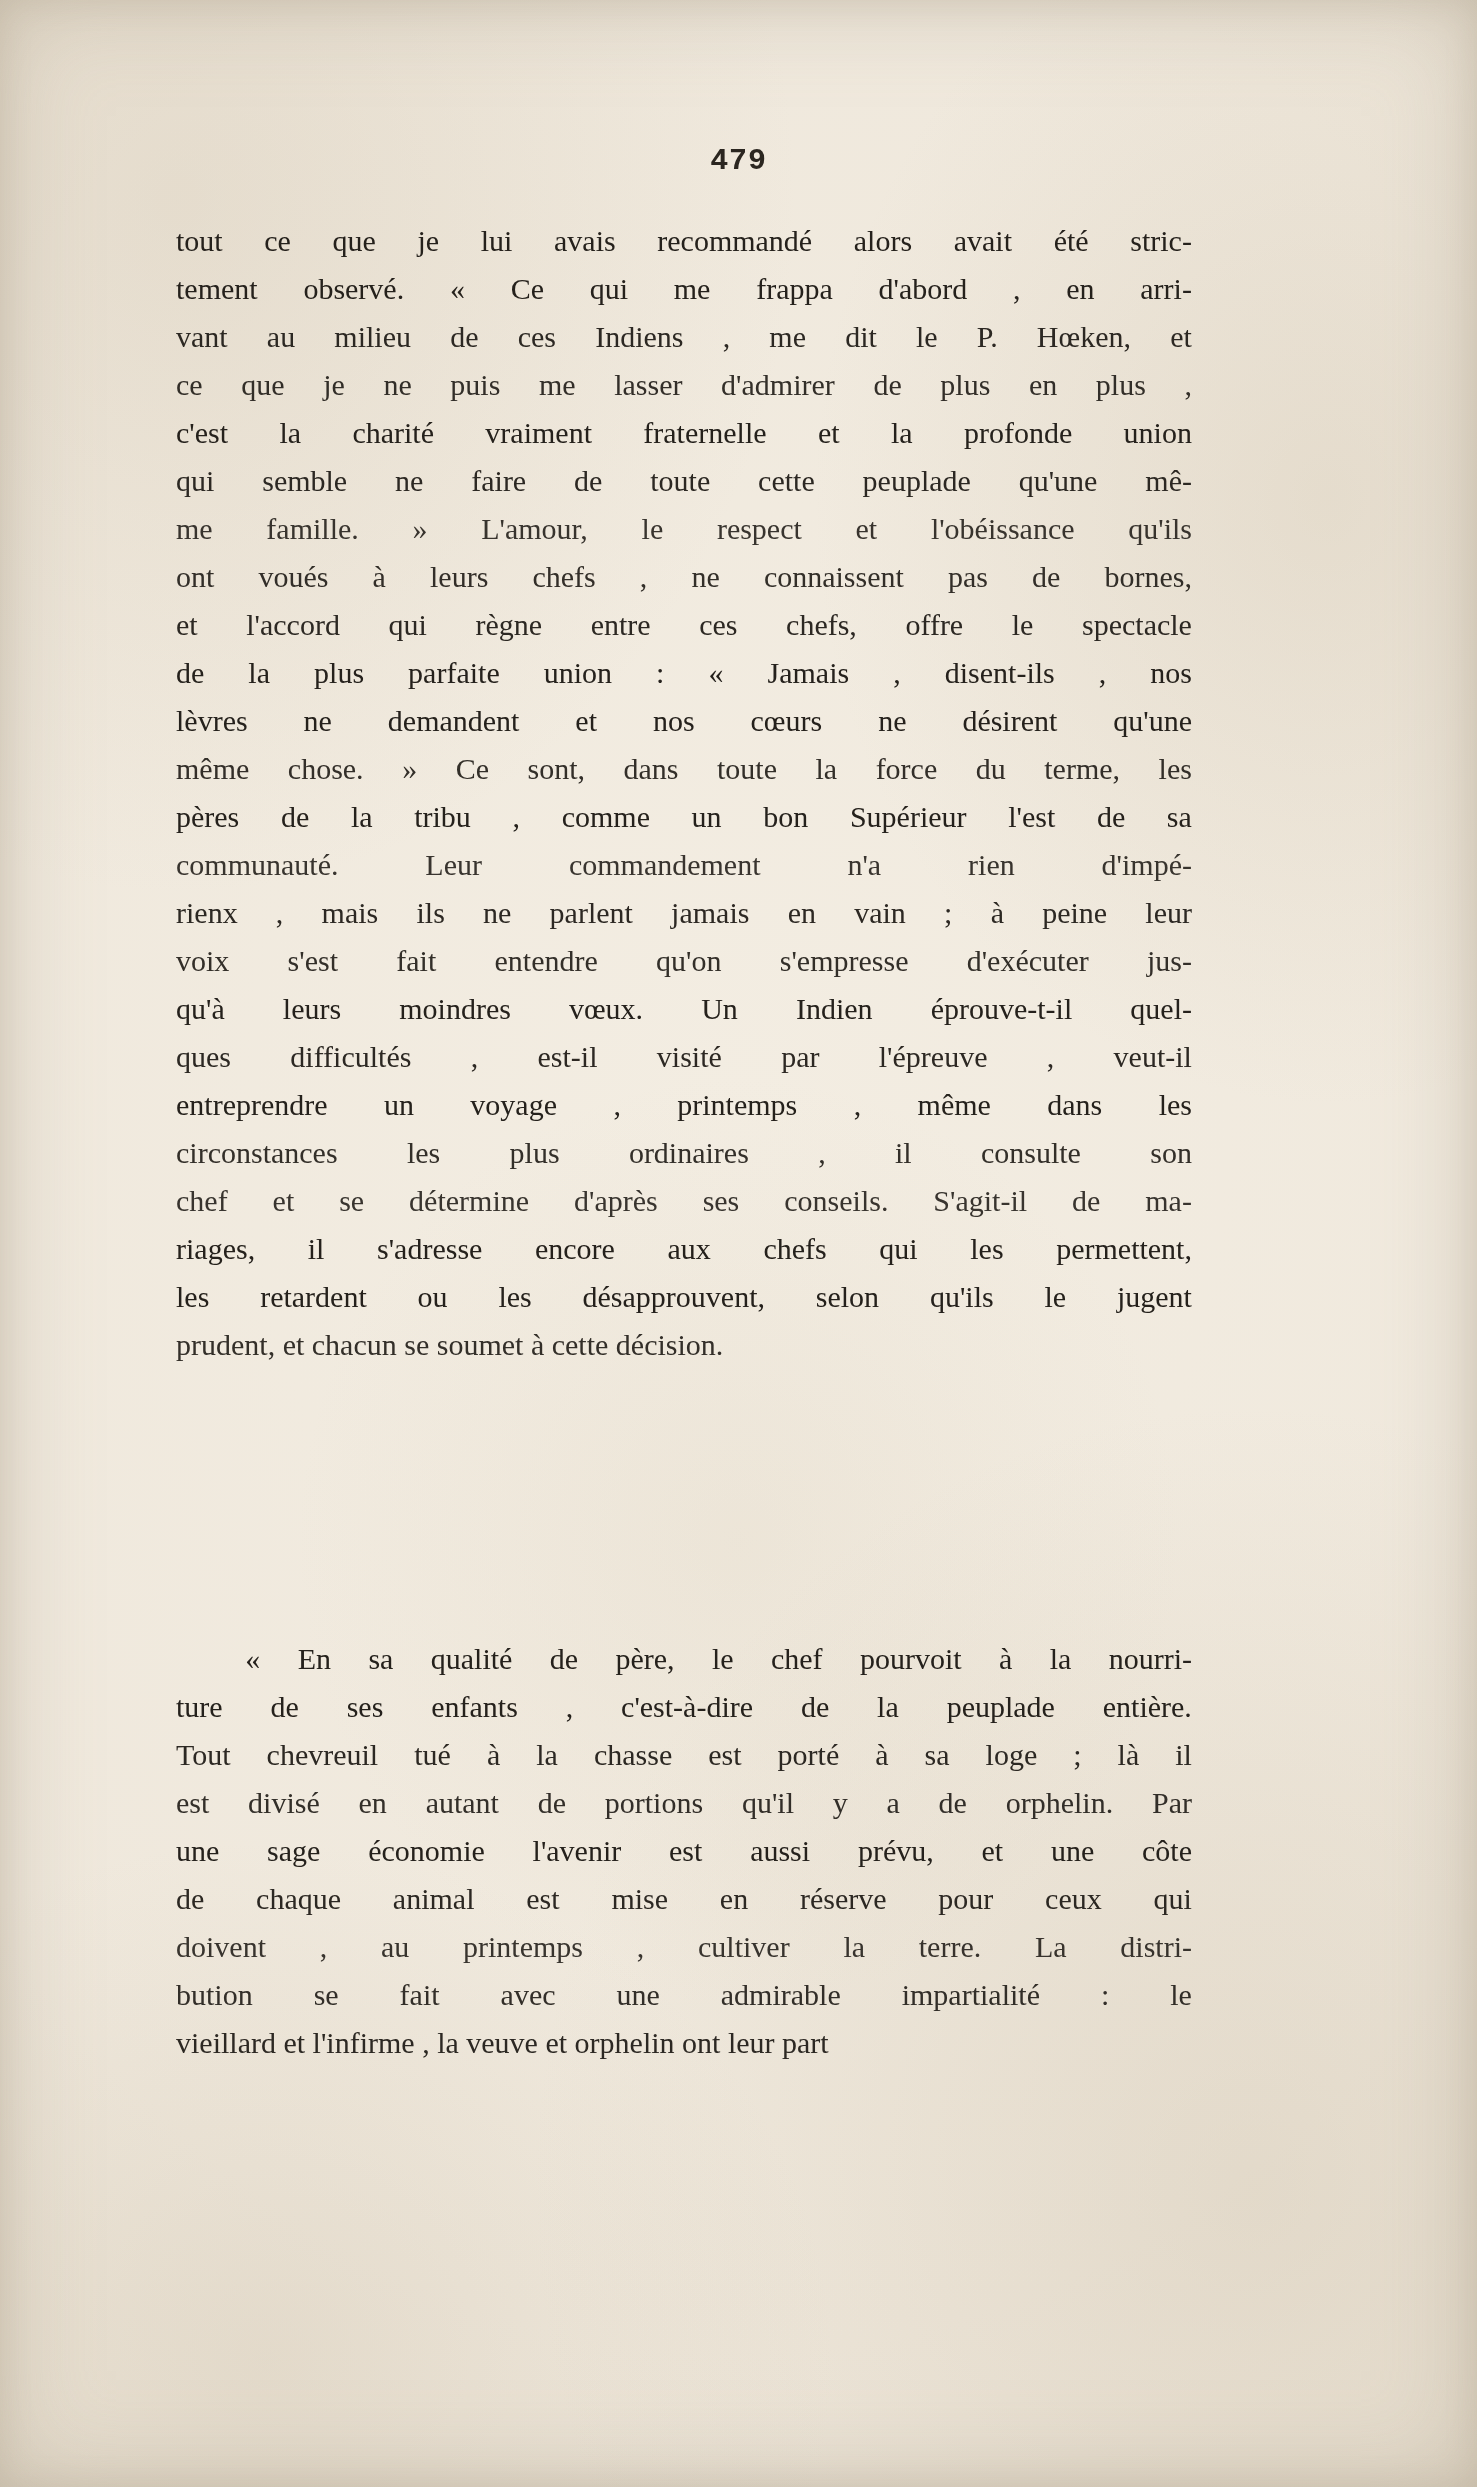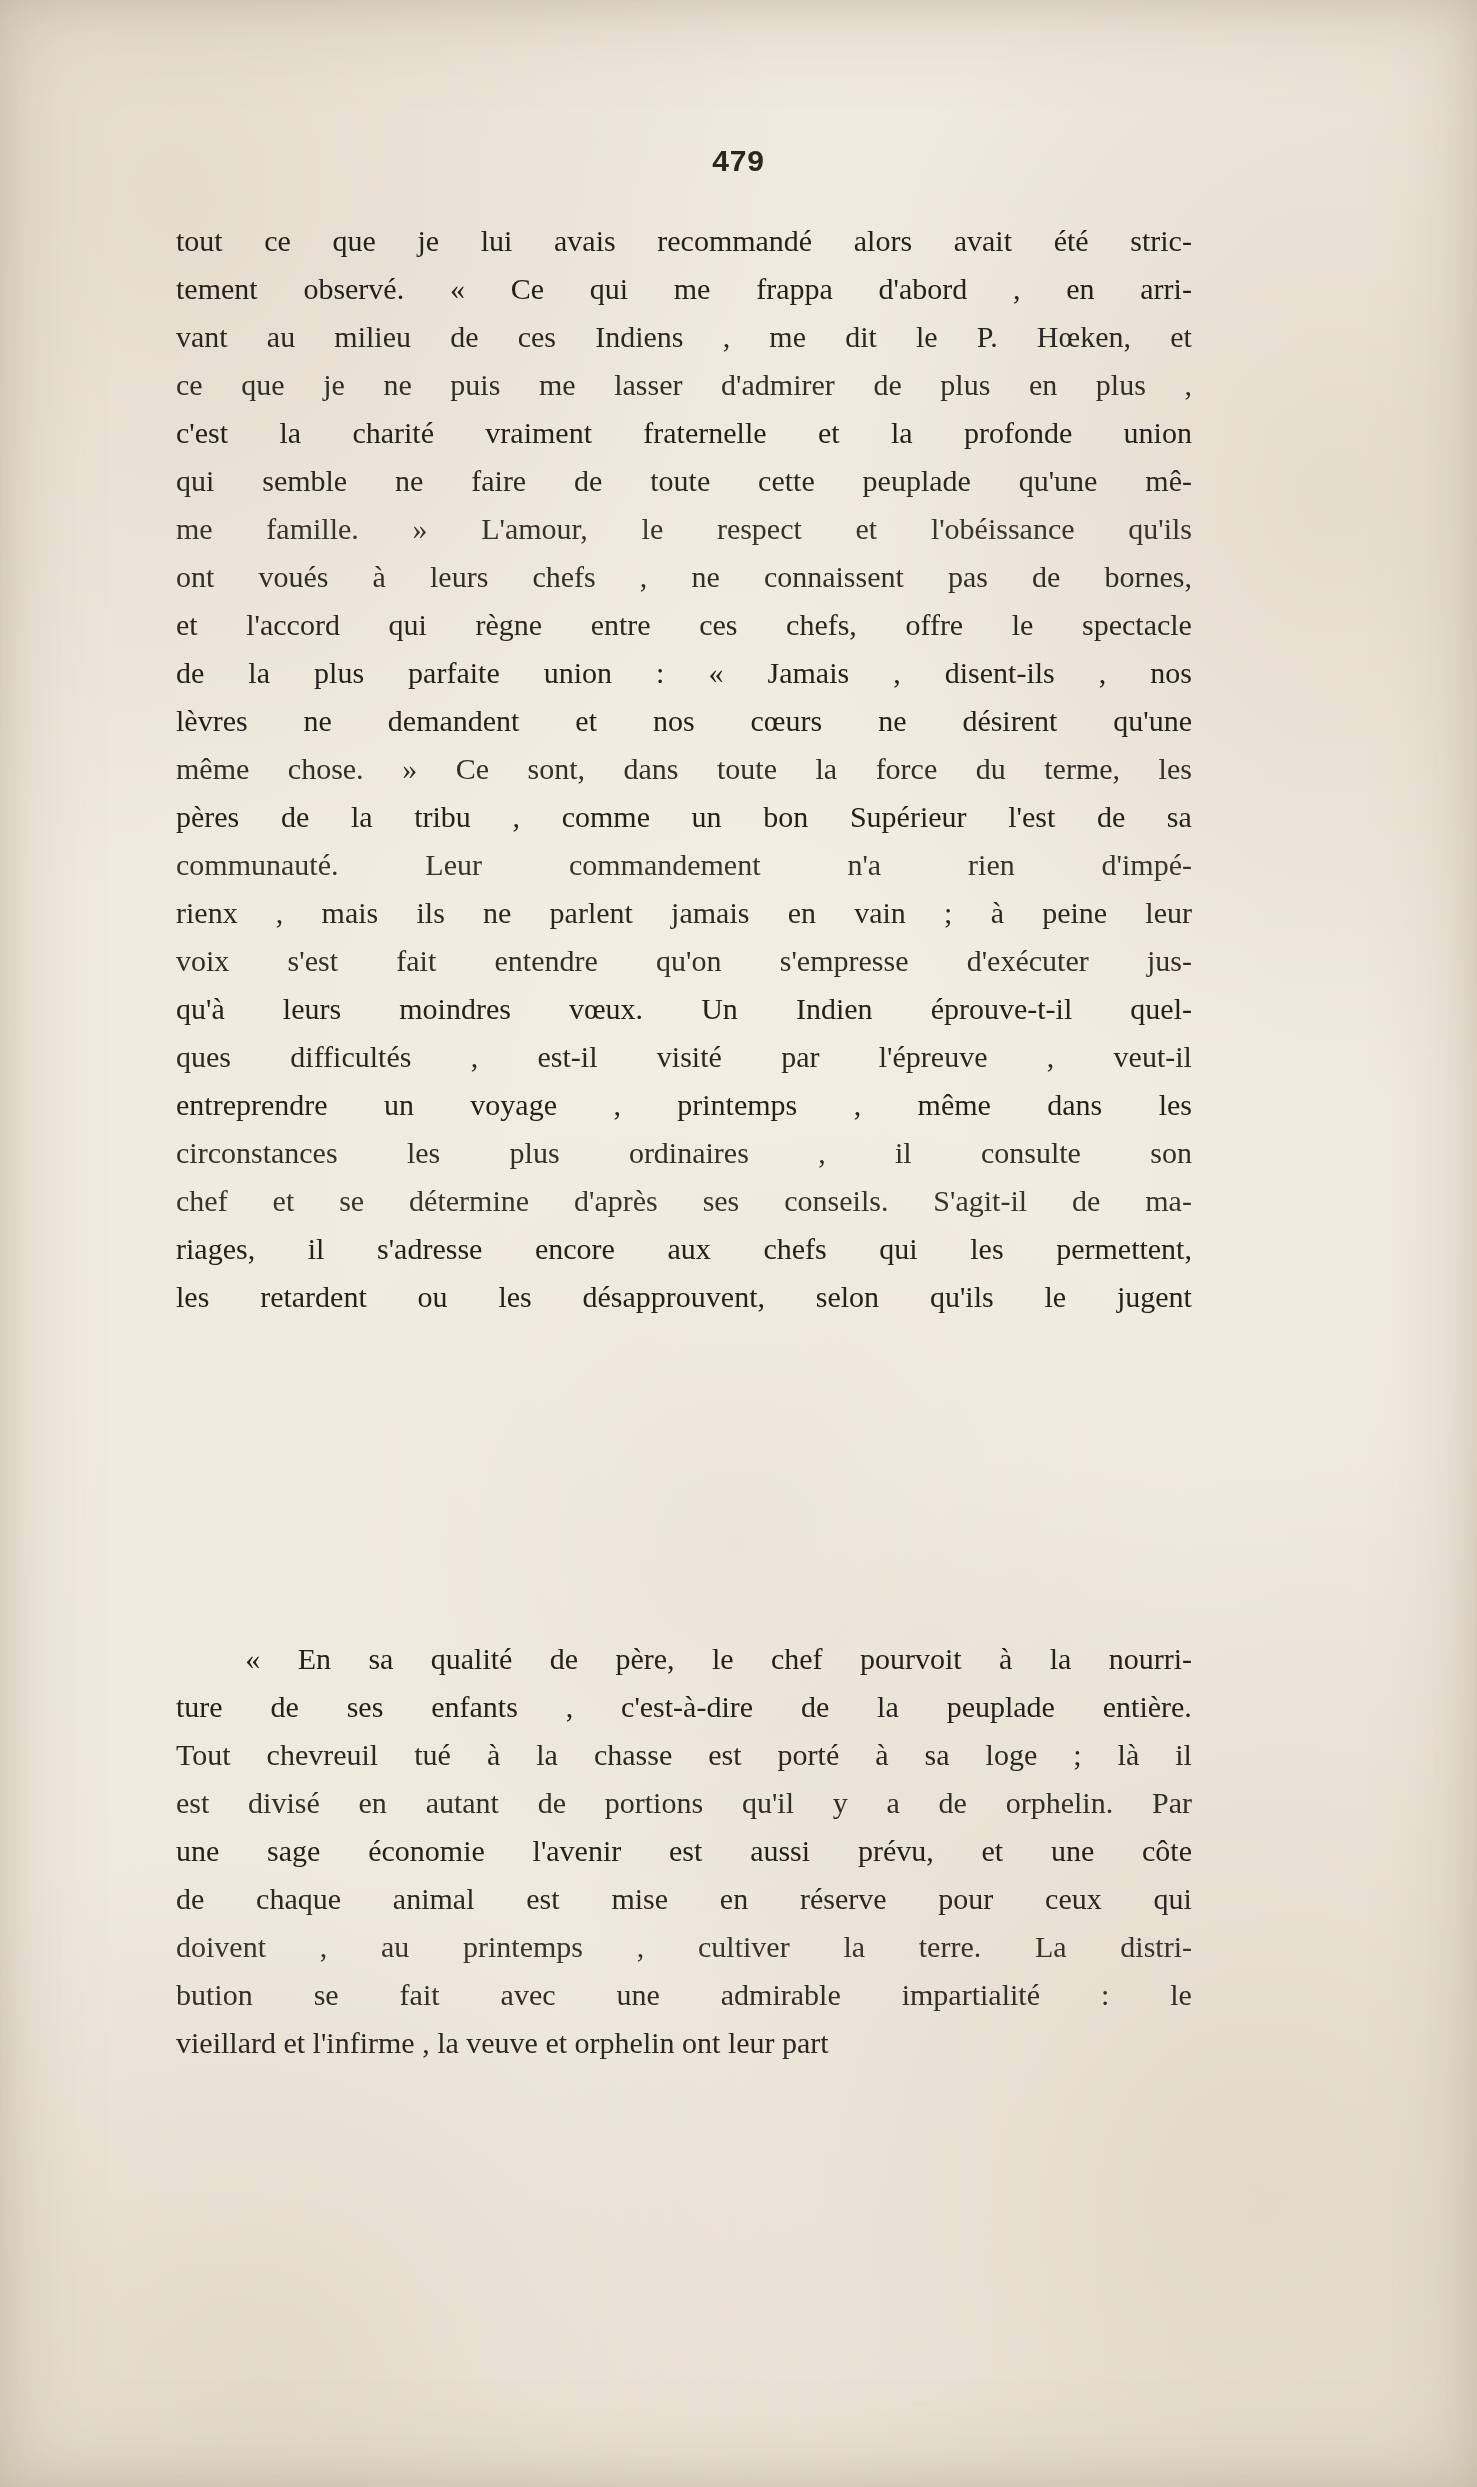--- a/index.html
+++ b/index.html
@@ -51,21 +51,21 @@
   .page-number {
     position: absolute;
     top: 144px;
     left: 0;
     width: 1477px;
     text-align: center;
     font-size: 30px;
     font-weight: bold;
     color: #2b2620;
     letter-spacing: 0.8px;
-    font-family: Liberation Sans, sans-serif;
+    font-family: Liberation Mono, monospace;
   }
   .text-block {
     position: absolute;
     left: 176px;
     width: 1016px;
     color: #25211c;
     font-size: 30px;
     line-height: 48px;
     text-align: justify;
     text-justify: inter-word;
@@ -371,20 +371,21 @@
         <span>les</span>
         <span>retardent</span>
         <span>ou</span>
         <span>les</span>
         <span>désapprouvent,</span>
         <span>selon</span>
         <span>qu'ils</span>
         <span>le</span>
         <span>jugent</span>
       </div>
+      <div class="para-line">prudent, et chacun se soumet à cette décision.</div>
     </div>
 
   <div class="text-block" id="para-2">
       <div class="para-line justified">
         <span class="indent-spacer"></span>
         <span>«</span>
         <span>En</span>
         <span>sa</span>
         <span>qualité</span>
         <span>de</span>

